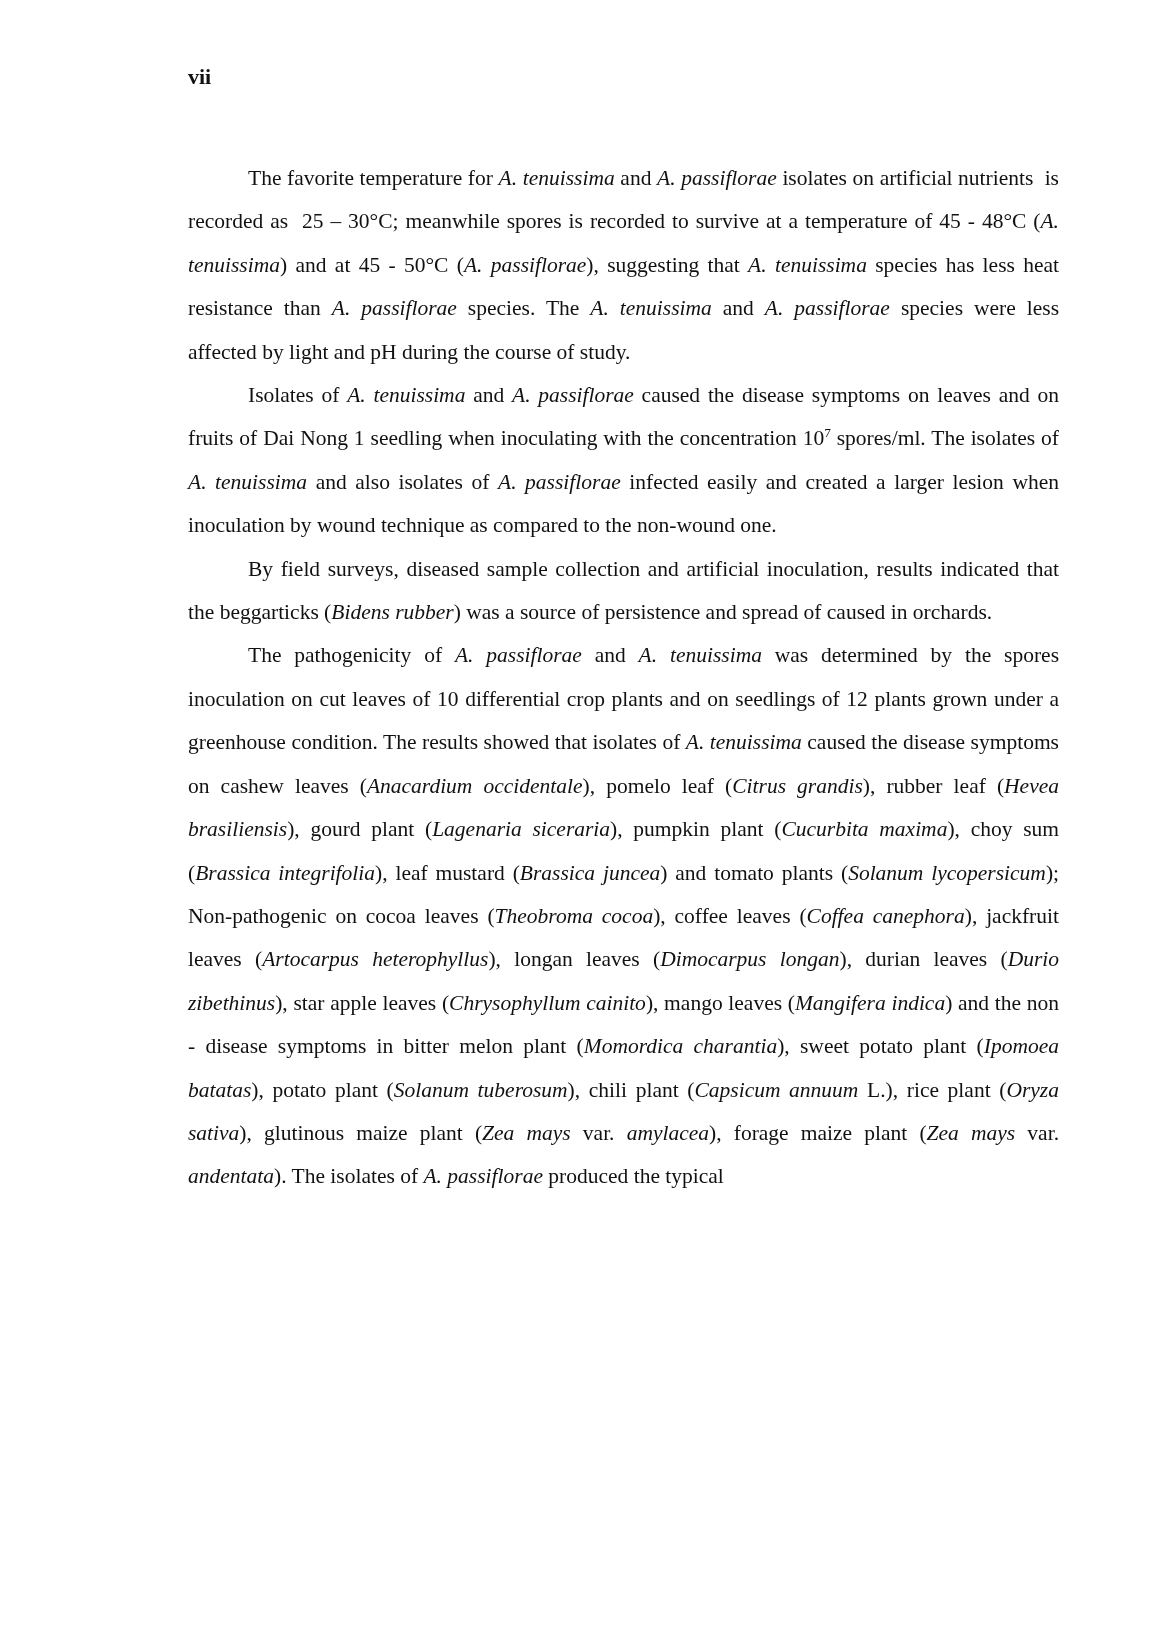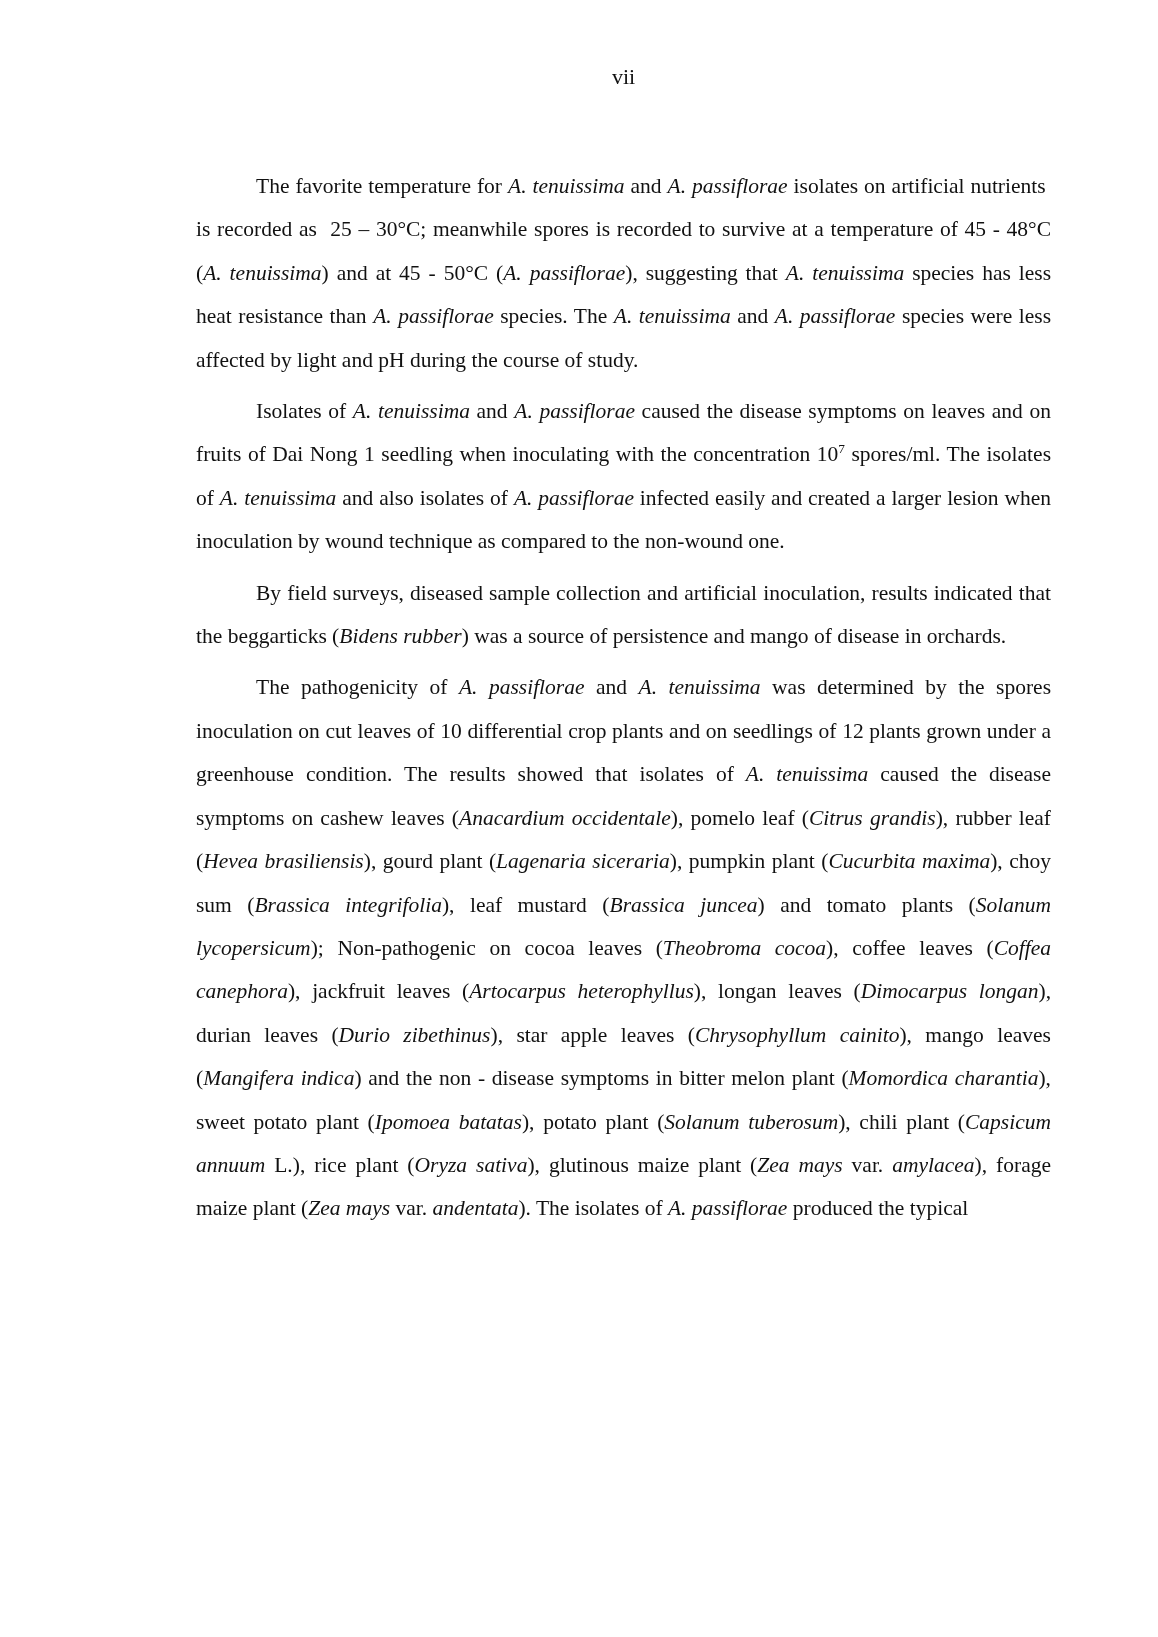--- a/index.html
+++ b/index.html
@@ -14,51 +14,52 @@
     background: #ffffff;
     color: #111111;
     font-family: "Liberation Serif", "DejaVu Serif", serif;
     overflow: hidden;
   }
   .page-number {
     position: absolute;
     left: 188px;
     top: 62px;
     width: 871px;
-    text-align: center;
+    text-align: left;
     font-size: 22px;
     line-height: 30px;
+    font-weight: bold;
   }
   .doc-body {
     position: absolute;
     left: 188px;
     top: 157px;
     width: 871px;
     font-size: 21.5px;
     line-height: 43.4px;
     text-align: justify;
   }
   .para {
-    margin: 8px;
+    margin: 0;
     padding: 0;
     text-indent: 60px;
   }
   .italic {
     font-style: italic;
   }
   sup {
     font-size: 0.62em;
     line-height: 0;
     vertical-align: super;
   }
 </style>
 </head>
 <body>
 
 <div class="page">
   <div class="page-number">vii</div>
   <div class="doc-body">
       <p class="para"><span>The favorite temperature for </span><span class="italic">A. tenuissima</span><span> and </span><span class="italic">A. passiflorae</span><span> isolates on artificial nutrients&nbsp; is recorded as&nbsp; 25 – 30°C; meanwhile spores is recorded to survive at a temperature of 45 - 48°C (</span><span class="italic">A. tenuissima</span><span>) and at 45 - 50°C (</span><span class="italic">A. passiflorae</span><span>), suggesting that </span><span class="italic">A. tenuissima</span><span> species has less heat resistance than </span><span class="italic">A. passiflorae</span><span> species. The </span><span class="italic">A. tenuissima</span><span> and </span><span class="italic">A. passiflorae</span><span> species were less affected by light and pH during the course of study.</span></p>
       <p class="para"><span>Isolates of </span><span class="italic">A. tenuissima</span><span> and </span><span class="italic">A. passiflorae</span><span> caused the disease symptoms on leaves and on fruits of Dai Nong 1 seedling when inoculating with the concentration 10</span><sup>7</sup><span> spores/ml. The isolates of </span><span class="italic">A. tenuissima</span><span> and also isolates of </span><span class="italic">A. passiflorae</span><span> infected easily and created a larger lesion when inoculation by wound technique as compared to the non-wound one.</span></p>
-      <p class="para"><span>By field surveys, diseased sample collection and artificial inoculation, results indicated that the beggarticks (</span><span class="italic">Bidens rubber</span><span>) was a source of persistence and mango of disease in orchards.</span></p>
+      <p class="para"><span>By field surveys, diseased sample collection and artificial inoculation, results indicated that the beggarticks (</span><span class="italic">Bidens rubber</span><span>) was a source of persistence and spread of caused in orchards.</span></p>
       <p class="para"><span>The pathogenicity of </span><span class="italic">A. passiflorae</span><span> and </span><span class="italic">A. tenuissima</span><span> was determined by the spores inoculation on cut leaves of 10 differential crop plants and on seedlings of 12 plants grown under a greenhouse condition. The results showed that isolates of </span><span class="italic">A. tenuissima</span><span> caused the disease symptoms on cashew leaves (</span><span class="italic">Anacardium occidentale</span><span>), pomelo leaf (</span><span class="italic">Citrus grandis</span><span>), rubber leaf (</span><span class="italic">Hevea brasiliensis</span><span>), gourd plant (</span><span class="italic">Lagenaria siceraria</span><span>), pumpkin plant (</span><span class="italic">Cucurbita maxima</span><span>), choy sum (</span><span class="italic">Brassica integrifolia</span><span>), leaf mustard (</span><span class="italic">Brassica juncea</span><span>) and tomato plants (</span><span class="italic">Solanum lycopersicum</span><span>); Non-pathogenic on cocoa leaves (</span><span class="italic">Theobroma cocoa</span><span>), coffee leaves (</span><span class="italic">Coffea canephora</span><span>), jackfruit leaves (</span><span class="italic">Artocarpus heterophyllus</span><span>), longan leaves (</span><span class="italic">Dimocarpus longan</span><span>), durian leaves (</span><span class="italic">Durio zibethinus</span><span>), star apple leaves (</span><span class="italic">Chrysophyllum cainito</span><span>), mango leaves (</span><span class="italic">Mangifera indica</span><span>) and the non - disease symptoms in bitter melon plant (</span><span class="italic">Momordica charantia</span><span>), sweet potato plant (</span><span class="italic">Ipomoea batatas</span><span>), potato plant (</span><span class="italic">Solanum tuberosum</span><span>), chili plant (</span><span class="italic">Capsicum annuum</span><span> L.), rice plant (</span><span class="italic">Oryza sativa</span><span>), glutinous maize plant (</span><span class="italic">Zea mays</span><span> var. </span><span class="italic">amylacea</span><span>), forage maize plant (</span><span class="italic">Zea mays</span><span> var. </span><span class="italic">andentata</span><span>). The isolates of </span><span class="italic">A. passiflorae</span><span> produced the typical</span></p>
     </div>
 </div>
 
 </body></html>

